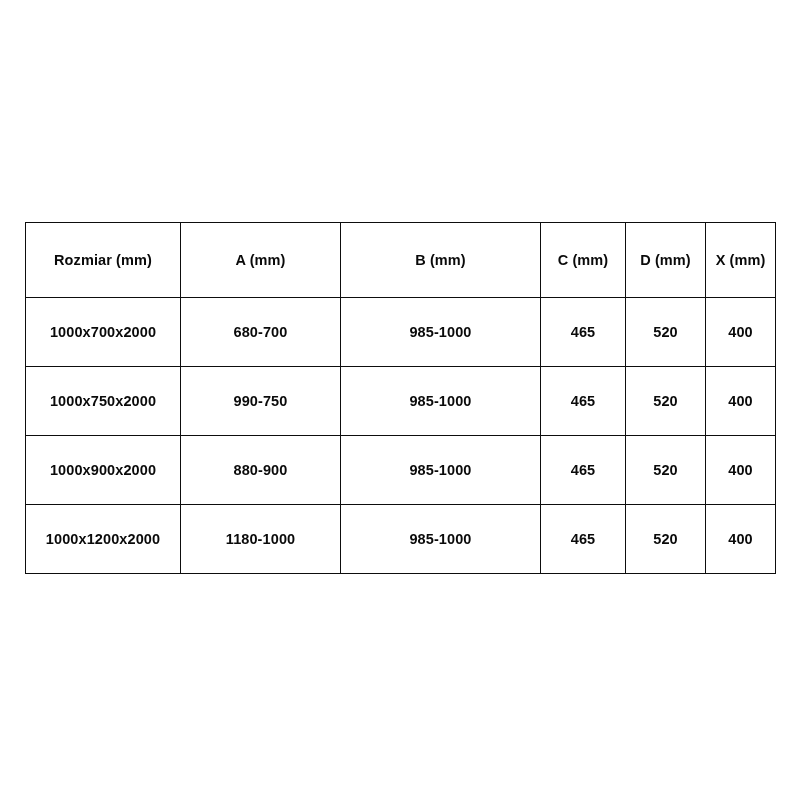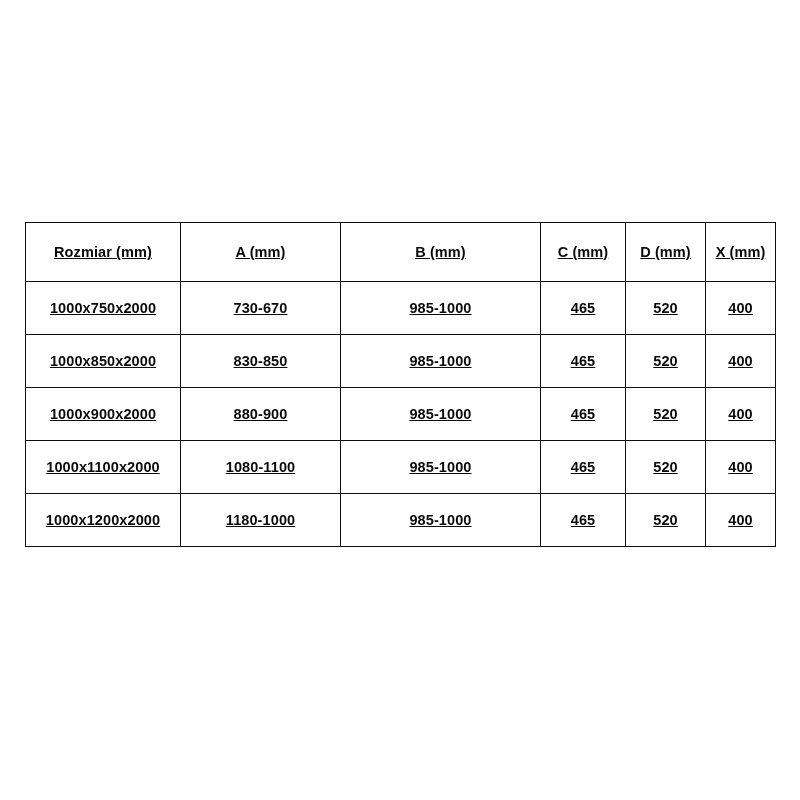--- a/index.html
+++ b/index.html
@@ -34,27 +34,26 @@
     width: 750px;
     table-layout: fixed;
     background: #ffffff;
   }
   table.spec td,
   table.spec th {
     border: 1px solid #0d0d0d;
     text-align: center;
     vertical-align: middle;
     height: 44px;
-    padding: 4px 4px;
+    padding: 12px 4px;
     font-size: 14.5px;
     font-weight: bold;
     color: #0a0a0a;
     white-space: nowrap;
     letter-spacing: 0.1px;
-    text-decoration: underline;
   }
   table.spec thead th {
     height: 50px;
     font-size: 14.5px;
   }
   
   col.c0 { width: 155px; }
   col.c1 { width: 160px; }
   col.c2 { width: 200px; }
   col.c3 { width: 85px; }
@@ -80,46 +79,38 @@
           <th>Rozmiar (mm)</th>
           <th>A (mm)</th>
           <th>B (mm)</th>
           <th>C (mm)</th>
           <th>D (mm)</th>
           <th>X (mm)</th>
         </tr>
       </thead>
       <tbody>
         <tr>
-          <td>1000x750x2000</td>
-          <td>730-670</td>
+          <td>1000x700x2000</td>
+          <td>680-700</td>
           <td>985-1000</td>
           <td>465</td>
           <td>520</td>
           <td>400</td>
         </tr>
         <tr>
-          <td>1000x850x2000</td>
-          <td>830-850</td>
+          <td>1000x750x2000</td>
+          <td>990-750</td>
           <td>985-1000</td>
           <td>465</td>
           <td>520</td>
           <td>400</td>
         </tr>
         <tr>
           <td>1000x900x2000</td>
           <td>880-900</td>
-          <td>985-1000</td>
-          <td>465</td>
-          <td>520</td>
-          <td>400</td>
-        </tr>
-        <tr>
-          <td>1000x1100x2000</td>
-          <td>1080-1100</td>
           <td>985-1000</td>
           <td>465</td>
           <td>520</td>
           <td>400</td>
         </tr>
         <tr>
           <td>1000x1200x2000</td>
           <td>1180-1000</td>
           <td>985-1000</td>
           <td>465</td>

